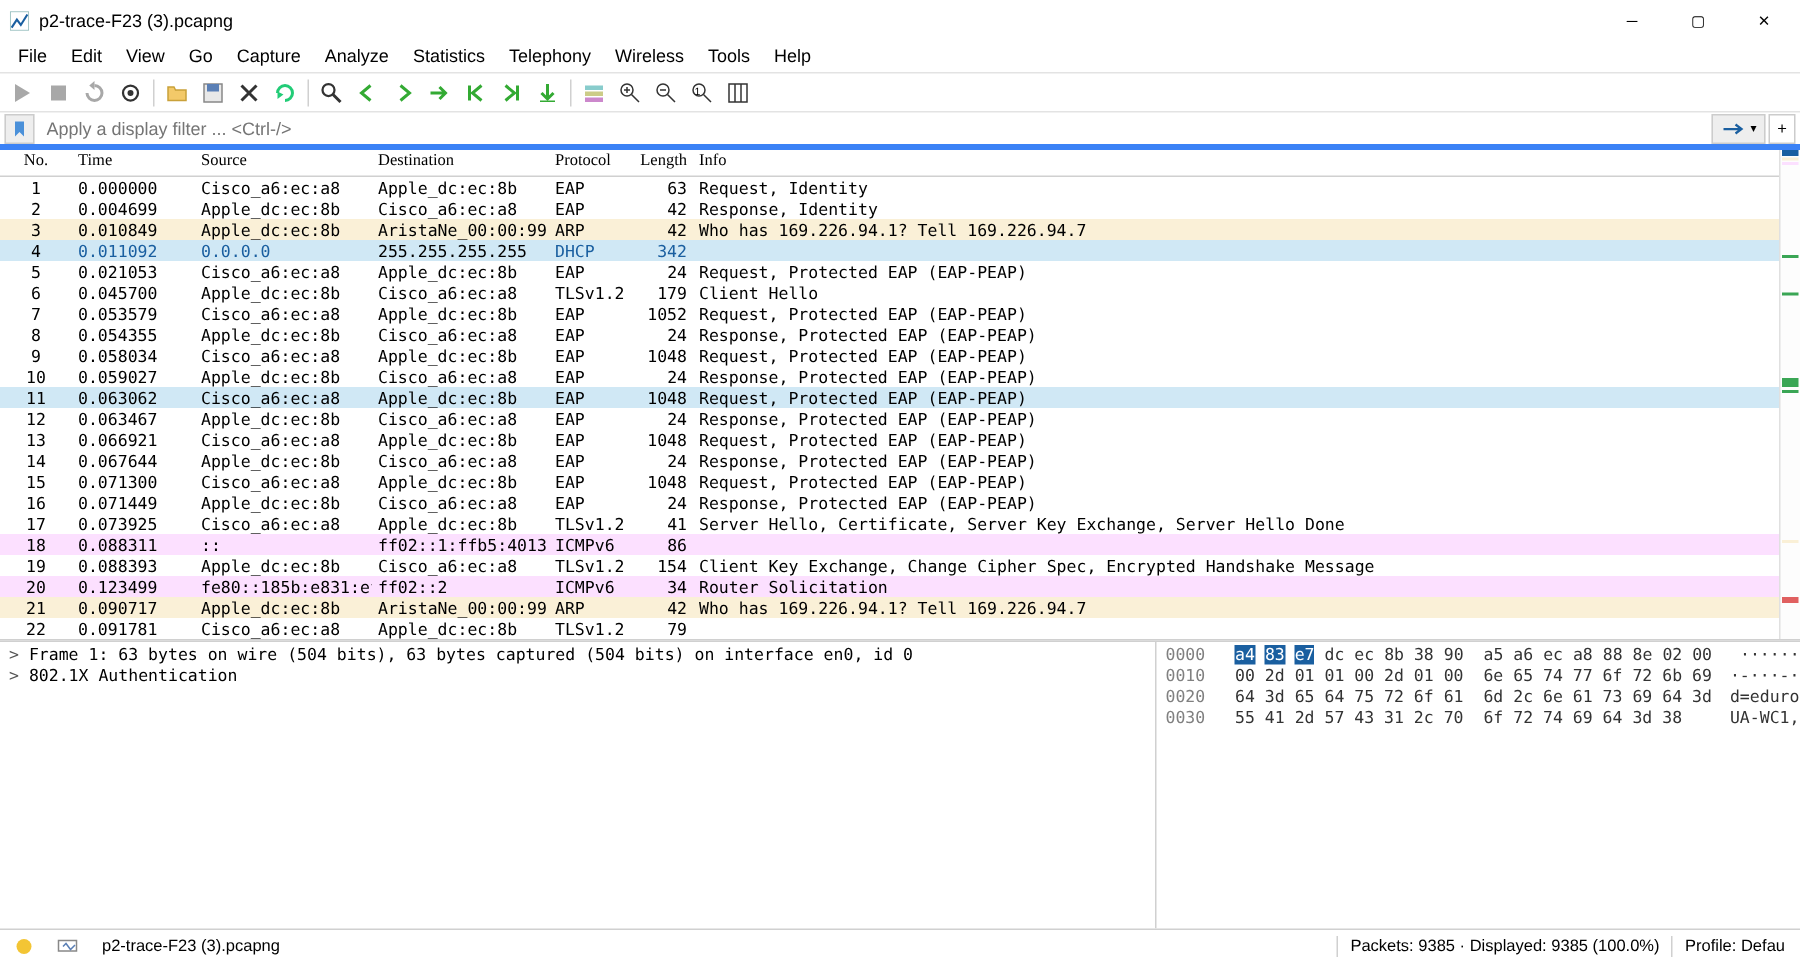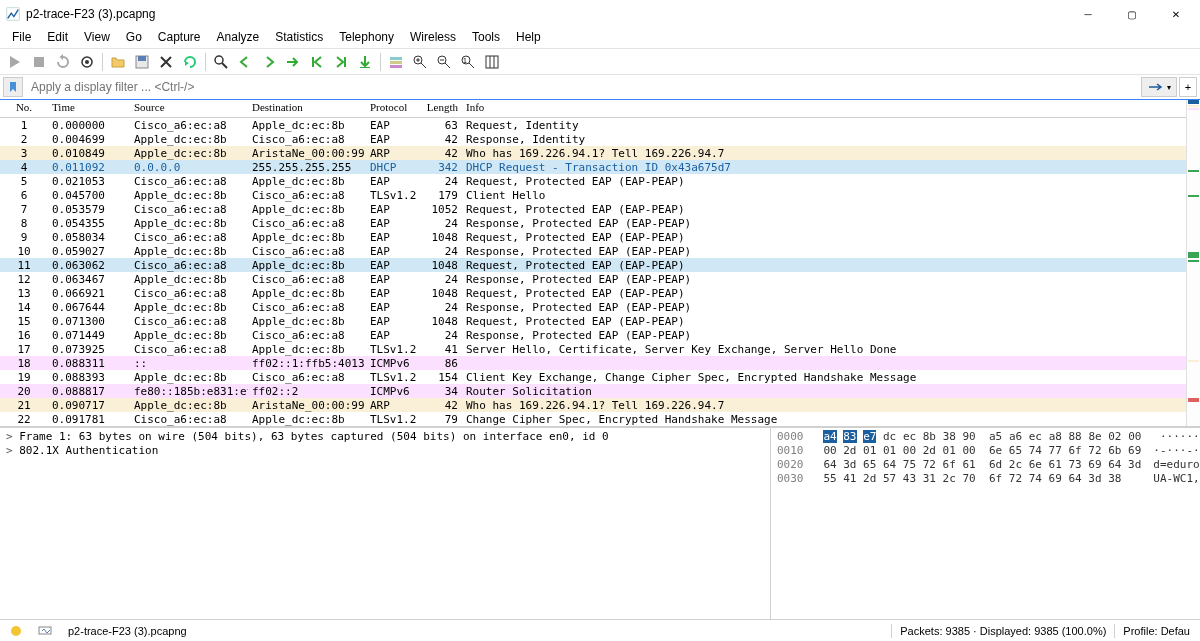--- a/index.html
+++ b/index.html
@@ -6,21 +6,21 @@
 body { font-family: "Segoe UI", Tahoma, sans-serif; font-size: 11px; background: #fff; color: #000; height: 641px; width: 1200px; overflow: hidden; display: flex; flex-direction: column; }
 .titlebar { height: 28px; display: flex; align-items: center; padding: 0 2px 0 6px; background: #fff; }
 .titlebar .icon-app { width: 14px; height: 14px; margin-right: 6px; }
 .titlebar .title { flex: 1; font-size: 12px; }
 .winbtn { width: 44px; height: 28px; display:flex; align-items:center; justify-content:center; font-family: "Segoe MDL2 Assets", sans-serif; font-size: 10px; }
 .menubar { height: 20px; display:flex; padding: 0 4px; font-size: 12px; }
 .menubar span { padding: 2px 8px; }
 .toolbar { height: 26px; display:flex; align-items:center; padding: 2px 4px; gap: 2px; border-top:1px solid #e3e3e3;}
 .toolbar .tbtn { width: 22px; height: 22px; display:flex; align-items:center; justify-content:center; border: 1px solid transparent; }
 .toolbar .sep { width: 1px; height: 18px; background: #d0d0d0; margin: 0 2px; }
-.filterbar { height: 26px; display:flex; align-items:center; padding: 2px 3px; gap: 2px; background: #fff; border-top:1px solid #e3e3e3; border-bottom:1px solid #3b82f6;}
+.filterbar { height: 26px; display:flex; align-items:center; padding: 2px 3px; gap: 2px; background: #fff; border-top:1px solid #e3e3e3; border-bottom:4px solid #3b82f6;}
 .filterbar .bm { width: 20px; height: 20px; display:flex; align-items:center; justify-content:center; background:#eee; border:1px solid #ccc;}
 .filterbar input { flex: 1; height: 20px; border: none; outline: none; padding: 0 6px; font-size: 12px; background: #fff; }
 .filterbar .apply { width: 36px; height: 20px; background:#eee; border:1px solid #ccc; display:flex; align-items:center; justify-content:center;}
 .filterbar .plus { width: 18px; height:20px; display:flex; align-items:center; justify-content:center; border:1px solid #ccc;}
 .packet-area { flex: 0 0 auto; display:flex; border-bottom: 1px solid #d0d0d0; }
 .packet-list { flex: 1; font-family: Consolas, monospace; font-size: 11px; overflow:hidden; }
 .phdr { display:flex; height: 18px; background: #fff; border-bottom: 1px solid #d0d0d0; font-family: "Segoe UI"; }
 .phdr > div, .prow > div { padding: 1px 4px; overflow: hidden; white-space: nowrap; }
 .c-no { width: 48px; text-align: center; }
 .c-time { width: 82px; }
@@ -257,21 +257,20 @@
           <div class="c-len">42</div>
           <div class="c-info">Who has 169.226.94.1? Tell 169.226.94.7</div>
         </div>
         <div class="prow dhcp">
           <div class="c-no">4</div>
           <div class="c-time">0.011092</div>
           <div class="c-src">0.0.0.0</div>
           <div class="c-dst">255.255.255.255</div>
           <div class="c-proto">DHCP</div>
           <div class="c-len">342</div>
-          <div class="c-info">DHCP Request  - Transaction ID 0x43a675d7</div>
         </div>
         <div class="prow normal">
           <div class="c-no">5</div>
           <div class="c-time">0.021053</div>
           <div class="c-src">Cisco_a6:ec:a8</div>
           <div class="c-dst">Apple_dc:ec:8b</div>
           <div class="c-proto">EAP</div>
           <div class="c-len">24</div>
           <div class="c-info">Request, Protected EAP (EAP-PEAP)</div>
         </div>
@@ -395,21 +394,21 @@
           <div class="c-no">19</div>
           <div class="c-time">0.088393</div>
           <div class="c-src">Apple_dc:ec:8b</div>
           <div class="c-dst">Cisco_a6:ec:a8</div>
           <div class="c-proto">TLSv1.2</div>
           <div class="c-len">154</div>
           <div class="c-info">Client Key Exchange, Change Cipher Spec, Encrypted Handshake Message</div>
         </div>
         <div class="prow icmpv6">
           <div class="c-no">20</div>
-          <div class="c-time">0.088817</div>
+          <div class="c-time">0.123499</div>
           <div class="c-src">fe80::185b:e831:efb…</div>
           <div class="c-dst">ff02::2</div>
           <div class="c-proto">ICMPv6</div>
           <div class="c-len">34</div>
           <div class="c-info">Router Solicitation</div>
         </div>
         <div class="prow arp">
           <div class="c-no">21</div>
           <div class="c-time">0.090717</div>
           <div class="c-src">Apple_dc:ec:8b</div>
@@ -418,21 +417,20 @@
           <div class="c-len">42</div>
           <div class="c-info">Who has 169.226.94.1? Tell 169.226.94.7</div>
         </div>
         <div class="prow normal">
           <div class="c-no">22</div>
           <div class="c-time">0.091781</div>
           <div class="c-src">Cisco_a6:ec:a8</div>
           <div class="c-dst">Apple_dc:ec:8b</div>
           <div class="c-proto">TLSv1.2</div>
           <div class="c-len">79</div>
-          <div class="c-info">Change Cipher Spec, Encrypted Handshake Message</div>
         </div>
       </div>
   </div>
   <div class="minimap" id="minimap">
       <div class="mark" style="top: 0px; height: 4px; background: rgb(26, 95, 160);"></div>
       <div class="mark" style="top: 5px; height: 2px; background: rgb(250, 240, 215);"></div>
       <div class="mark" style="top: 8px; height: 2px; background: rgb(252, 224, 255);"></div>
       <div class="mark" style="top: 70px; height: 2px; background: rgb(58, 166, 85);"></div>
       <div class="mark" style="top: 95px; height: 2px; background: rgb(58, 166, 85);"></div>
       <div class="mark" style="top: 152px; height: 6px; background: rgb(58, 166, 85);"></div>

